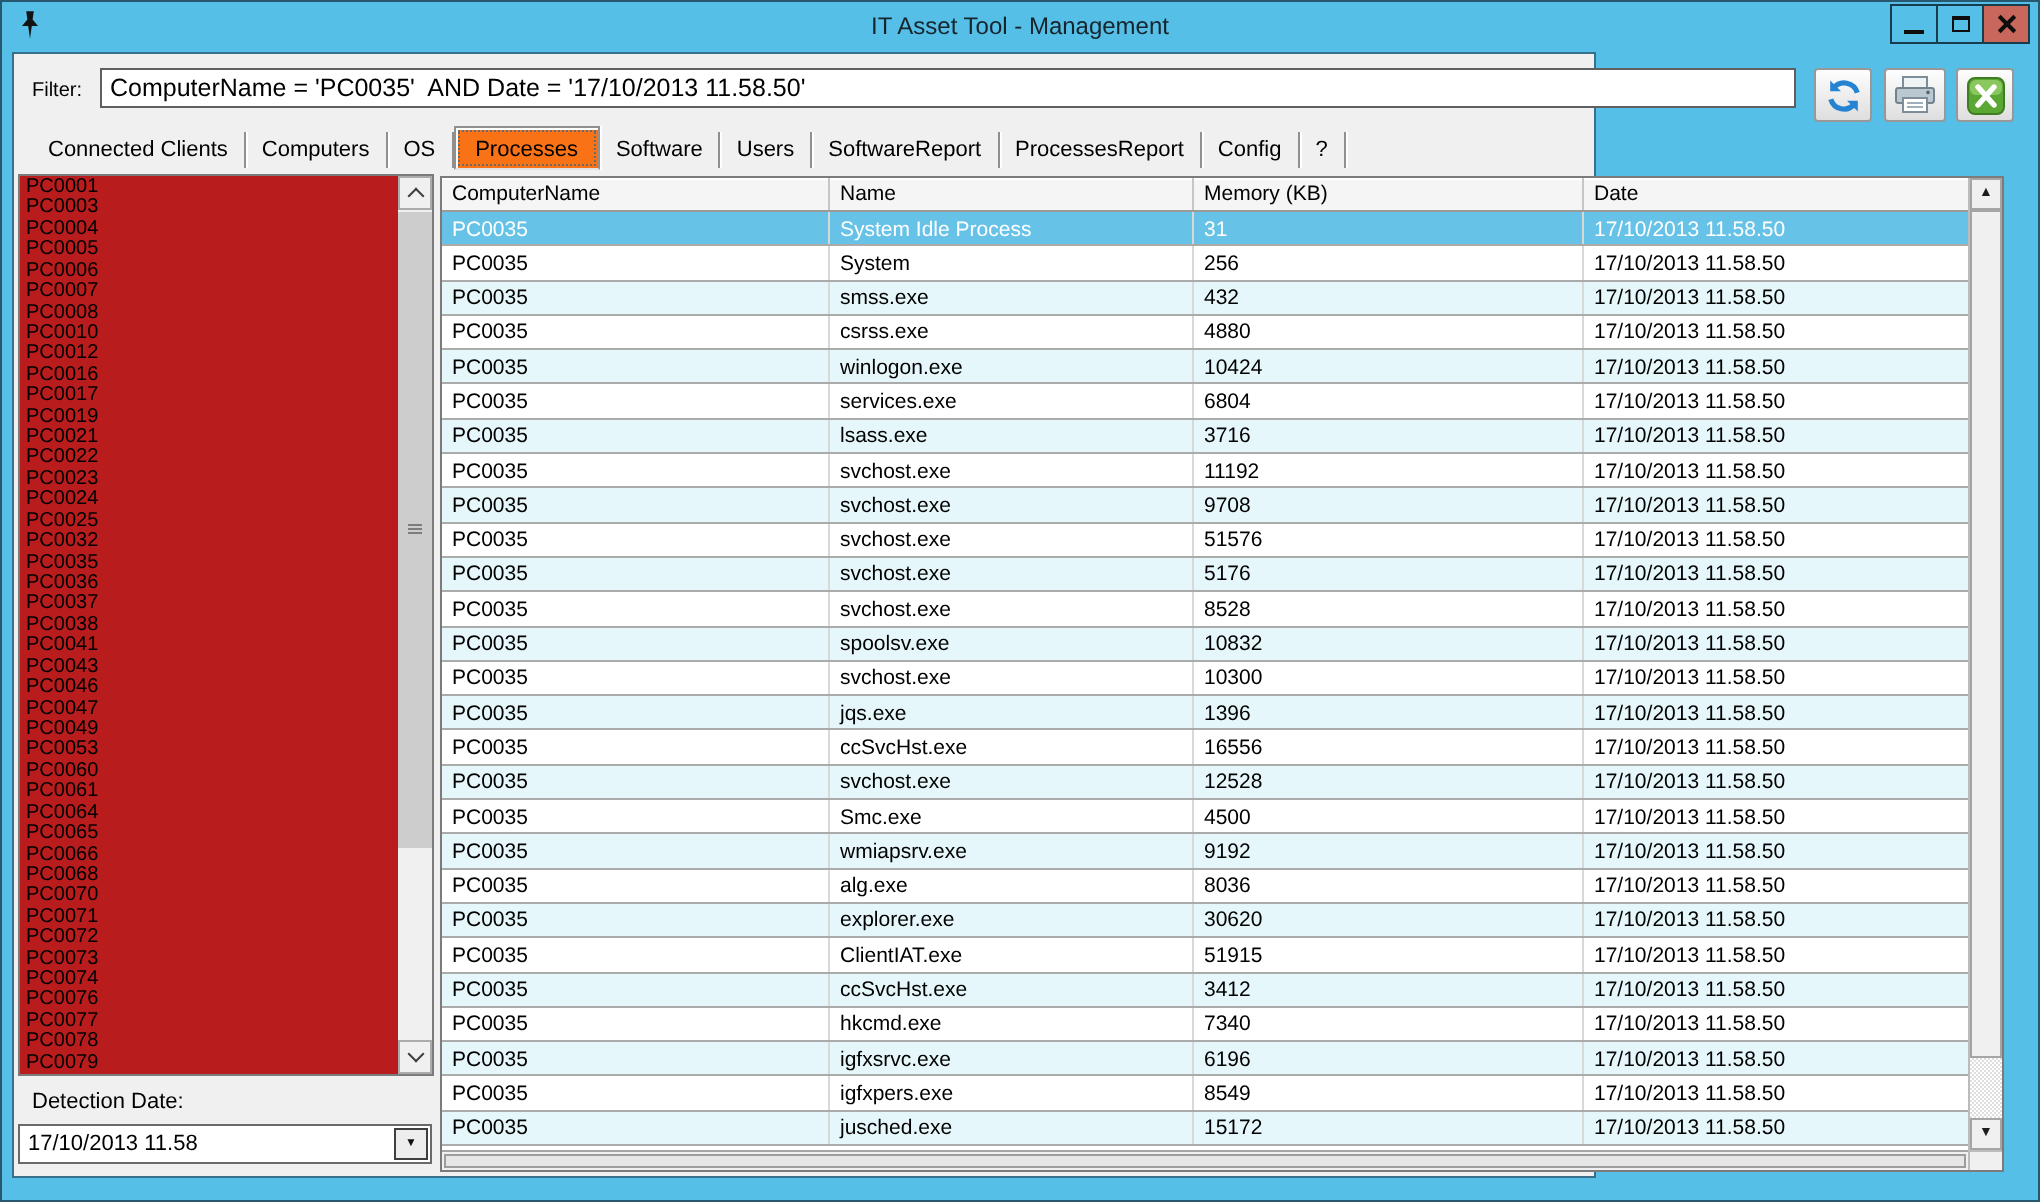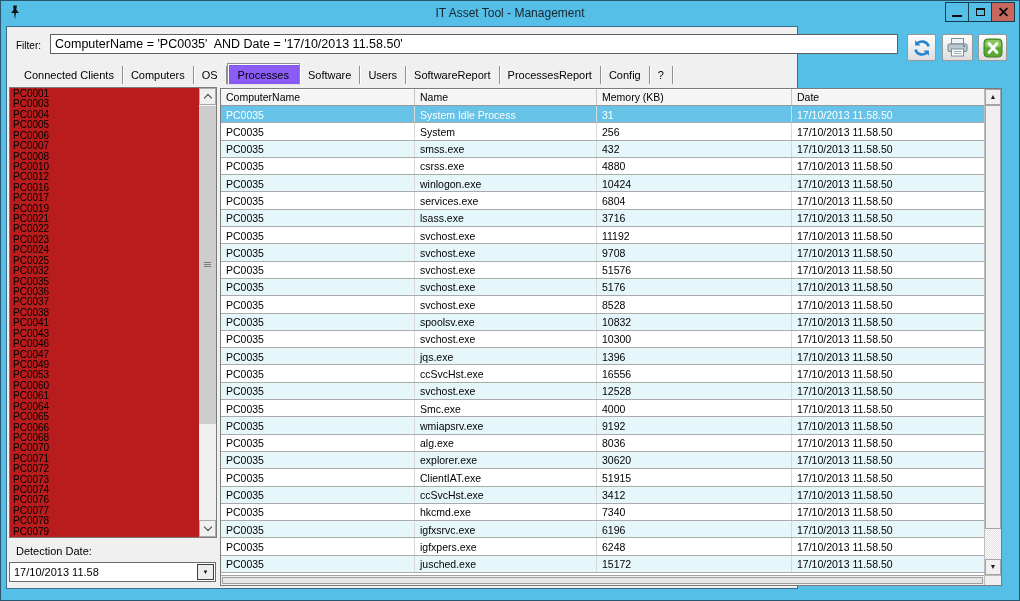--- a/index.html
+++ b/index.html
@@ -47,21 +47,21 @@
     background:linear-gradient(#fefefe,#dedede);display:flex;align-items:center;justify-content:center;}
   .toolbtn.refresh{left:900px;width:29px;}
   .toolbtn.print{left:935px;width:31px;}
   .toolbtn.excel{left:971px;width:29px;}
 
   
   .tabstrip{position:absolute;left:9px;top:39px;height:18px;display:flex;align-items:stretch;}
   .tab{font-size:11px;padding:3px 8px 0;border-right:1px solid #8f8f8f;box-shadow:1px 0 0 rgba(255,255,255,.95);white-space:nowrap;}
   .tab.active{
     position:relative;margin-top:-3px;margin-bottom:-1px;padding:5px 10px 0;
-    background:#8b5cf6;border:1px solid #8f8f8f;border-bottom-color:#e3e3e3;
+    background:#f97316;border:1px solid #8f8f8f;border-bottom-color:#e3e3e3;
     box-shadow:inset 1px 1px 0 #fff, 1px 0 0 rgba(255,255,255,.95);
     outline:1px dotted #6b6b6b;outline-offset:-3px;
   }
 
   
   .listbox{position:absolute;left:2px;top:60px;width:208px;height:451px;background:#b91c1c;border:1px solid #7b7b7b;}
   .list-items{position:absolute;left:0;top:0;right:17px;bottom:0;overflow:hidden;padding:1px 0 0 3px;font-size:10px;line-height:10.42px;}
   .list-item{white-space:nowrap;}
   .lb-scroll{position:absolute;top:0;right:0;bottom:0;width:17px;background:#f0f0f0;}
   .lb-btn{position:absolute;left:0;right:0;height:17px;background:#f0f0f0;border:1px solid #ababab;}
@@ -352,21 +352,21 @@
         </div>
         <div class="tr alt">
           <div class="td c0">PC0035</div>
           <div class="td c1">svchost.exe</div>
           <div class="td c2">12528</div>
           <div class="td c3">17/10/2013 11.58.50</div>
         </div>
         <div class="tr">
           <div class="td c0">PC0035</div>
           <div class="td c1">Smc.exe</div>
-          <div class="td c2">4000</div>
+          <div class="td c2">4500</div>
           <div class="td c3">17/10/2013 11.58.50</div>
         </div>
         <div class="tr alt">
           <div class="td c0">PC0035</div>
           <div class="td c1">wmiapsrv.exe</div>
           <div class="td c2">9192</div>
           <div class="td c3">17/10/2013 11.58.50</div>
         </div>
         <div class="tr">
           <div class="td c0">PC0035</div>
@@ -400,21 +400,21 @@
         </div>
         <div class="tr alt">
           <div class="td c0">PC0035</div>
           <div class="td c1">igfxsrvc.exe</div>
           <div class="td c2">6196</div>
           <div class="td c3">17/10/2013 11.58.50</div>
         </div>
         <div class="tr">
           <div class="td c0">PC0035</div>
           <div class="td c1">igfxpers.exe</div>
-          <div class="td c2">6248</div>
+          <div class="td c2">8549</div>
           <div class="td c3">17/10/2013 11.58.50</div>
         </div>
         <div class="tr alt">
           <div class="td c0">PC0035</div>
           <div class="td c1">jusched.exe</div>
           <div class="td c2">15172</div>
           <div class="td c3">17/10/2013 11.58.50</div>
         </div>
       </div>
     <div class="v-scroll checker">

